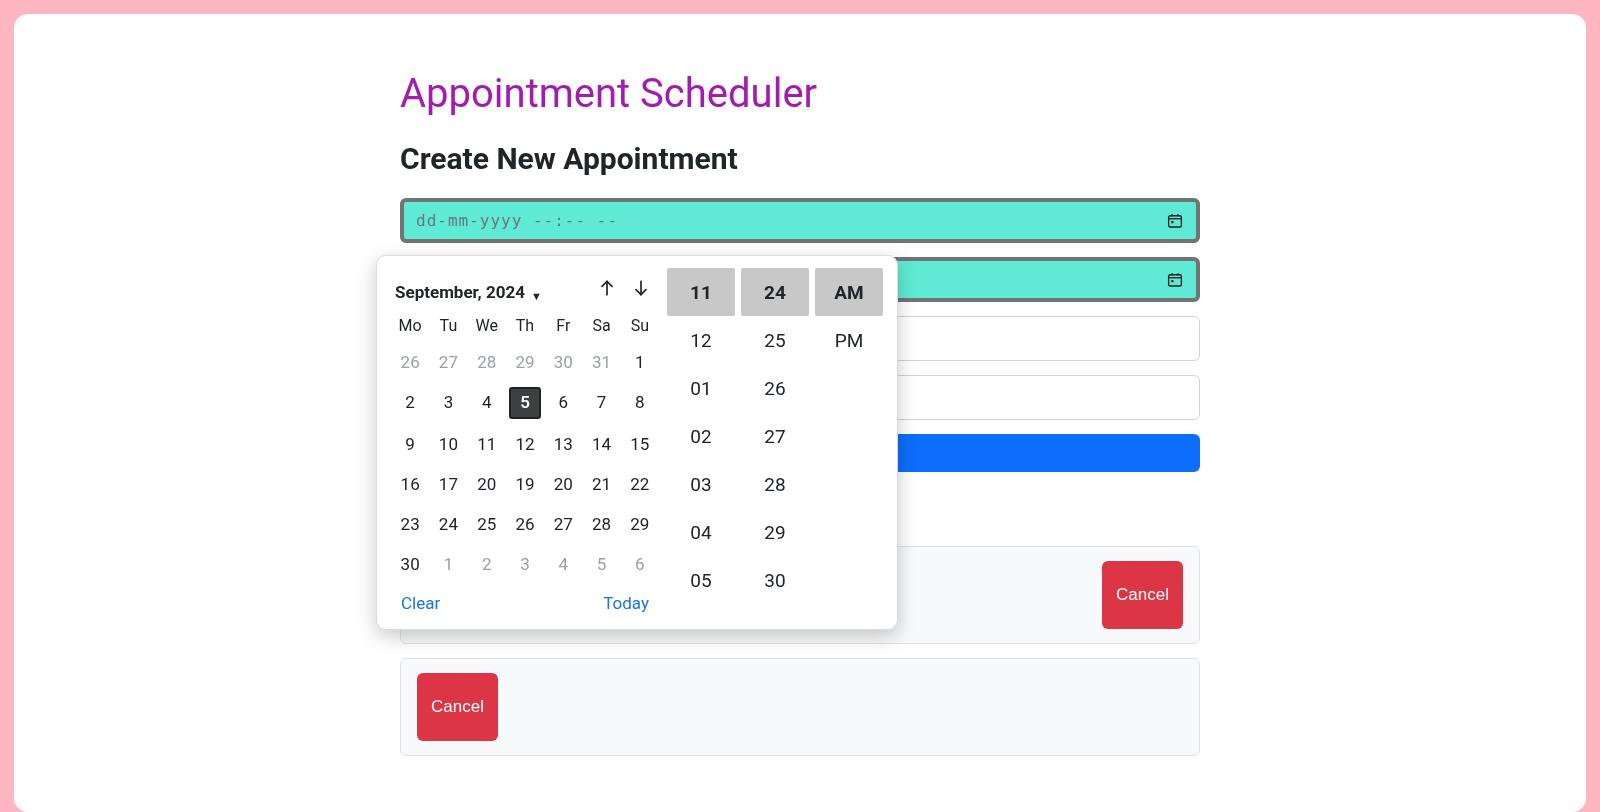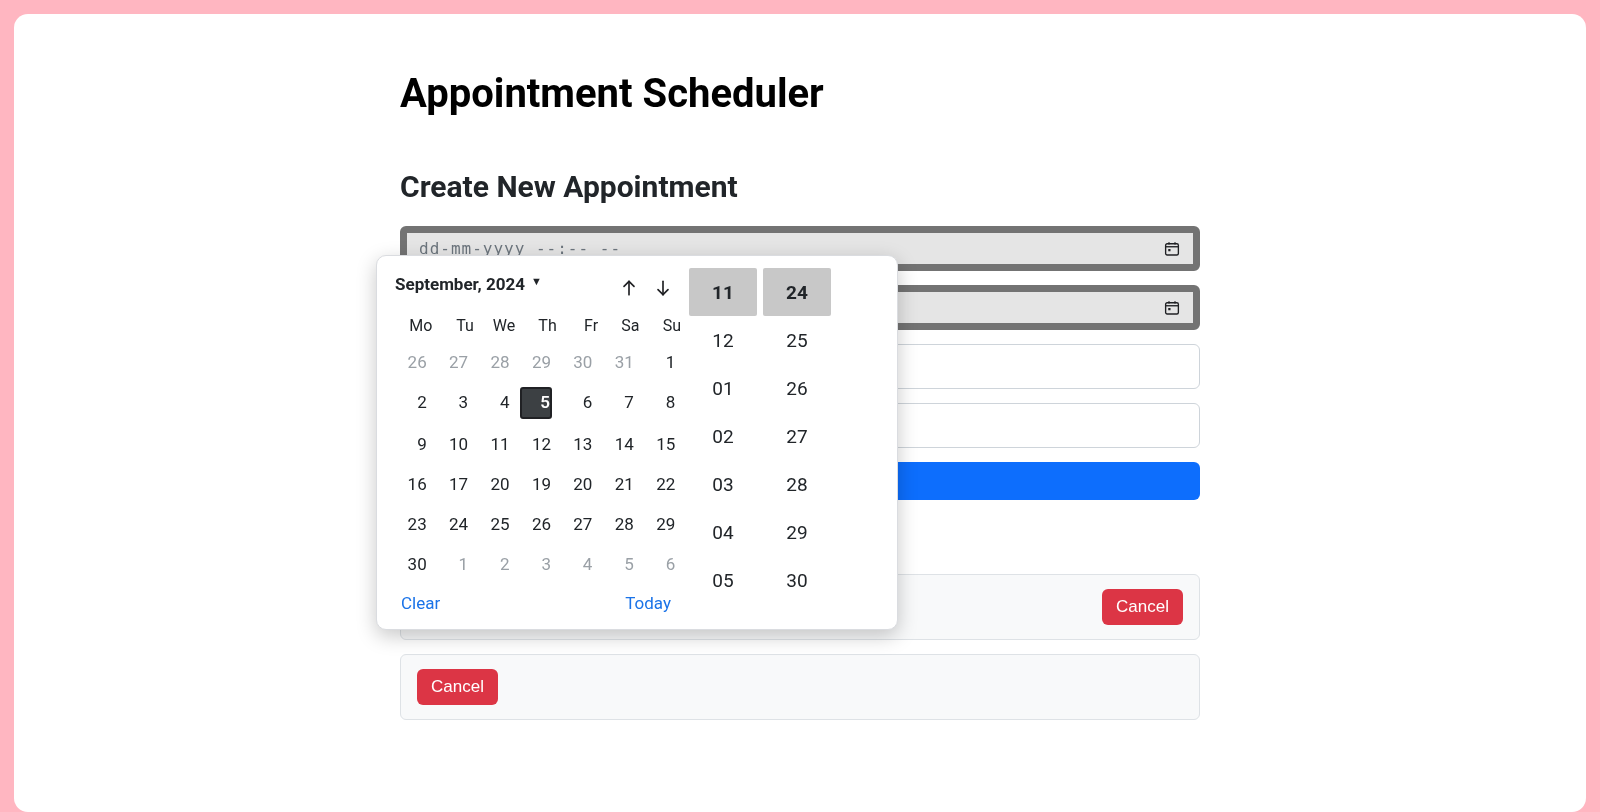--- a/index.html
+++ b/index.html
@@ -25,38 +25,38 @@
       border-radius: 14px;
       padding: 0 20px;
     }
     .container {
       max-width: 800px;
       margin: 0 auto;
       padding-top: 56px;
     }
     h1 {
       font-size: 40px;
-      font-weight: 700;
-      margin-bottom: 52px;
-      color: #000000;
+      font-weight: 400;
+      margin-bottom: 24px;
+      color: #a21caf;
     }
     h2 {
       font-size: 30px;
       font-weight: 700;
       margin-bottom: 22px;
       color: #212529;
     }
     .form-control {
       width: 100%;
       padding: 9px 12px;
       font-size: 17px;
       line-height: 1.5;
       color: #6c757d;
-      background-color: #e5e5e5;
-      border: 7px solid #737373;
+      background-color: #5eead4;
+      border: 4px solid #737373;
       border-radius: 6px;
       display: flex;
       align-items: center;
       justify-content: space-between;
       margin-bottom: 14px;
       height: 45px;
     }
     .hidden-input {
       height: 45px;
       border: 1px solid #ced4da;
@@ -99,21 +99,21 @@
       flex-direction:column;
     }
     .datepicker-right {
       flex: 1;
       display: flex;
       gap: 6px;
       padding-left: 8px;
     }
     .dp-header {
       display: flex;
-      align-items: flex-start;
+      align-items: flex-end;
       padding: 6px 4px 14px 4px;
     }
     .dp-month {
       font-size: 17px;
       font-weight: 700;
       margin-right: 6px;
     }
     .dp-caret {
       font-size: 11px;
       margin-right: auto;
@@ -126,21 +126,21 @@
       display: flex;
       align-items: center;
       justify-content: center;
       cursor: pointer;
       font-size: 20px;
       margin-left: 6px;
     }
     .dp-grid {
       display: grid;
       grid-template-columns: repeat(7, 1fr);
-      text-align: right;
+      text-align: center;
       row-gap: 10px;
     }
     .dp-dow {
       font-size: 16px;
       font-weight: 400;
       padding-bottom: 2px;
     }
     .dp-day {
       font-size: 17px;
       height: 30px;
@@ -202,21 +202,21 @@
       display: flex;
       align-items: center;
       justify-content: space-between;
       font-size: 19px;
     }
     .btn-danger {
       background: #dc3545;
       color: #fff;
       border: none;
       border-radius: 6px;
-      padding: 8px 14px;
+      padding: 24px 14px;
       font-size: 17px;
       cursor: pointer;
     }
     .behind-stack { position: relative; }
   </style>
 </head>
 <body>
 
 <div class="card">
   <div class="container">
@@ -355,14 +355,18 @@
       </div>
     <div class="spin-col" id="minutes-col">
         <div class="spin-item selected">24</div>
         <div class="spin-item">25</div>
         <div class="spin-item">26</div>
         <div class="spin-item">27</div>
         <div class="spin-item">28</div>
         <div class="spin-item">29</div>
         <div class="spin-item">30</div>
       </div>
+    <div class="spin-col" id="ampm-col">
+        <div class="spin-item selected">AM</div>
+        <div class="spin-item">PM</div>
+      </div>
   </div>
 </div>
 
 </body></html>

